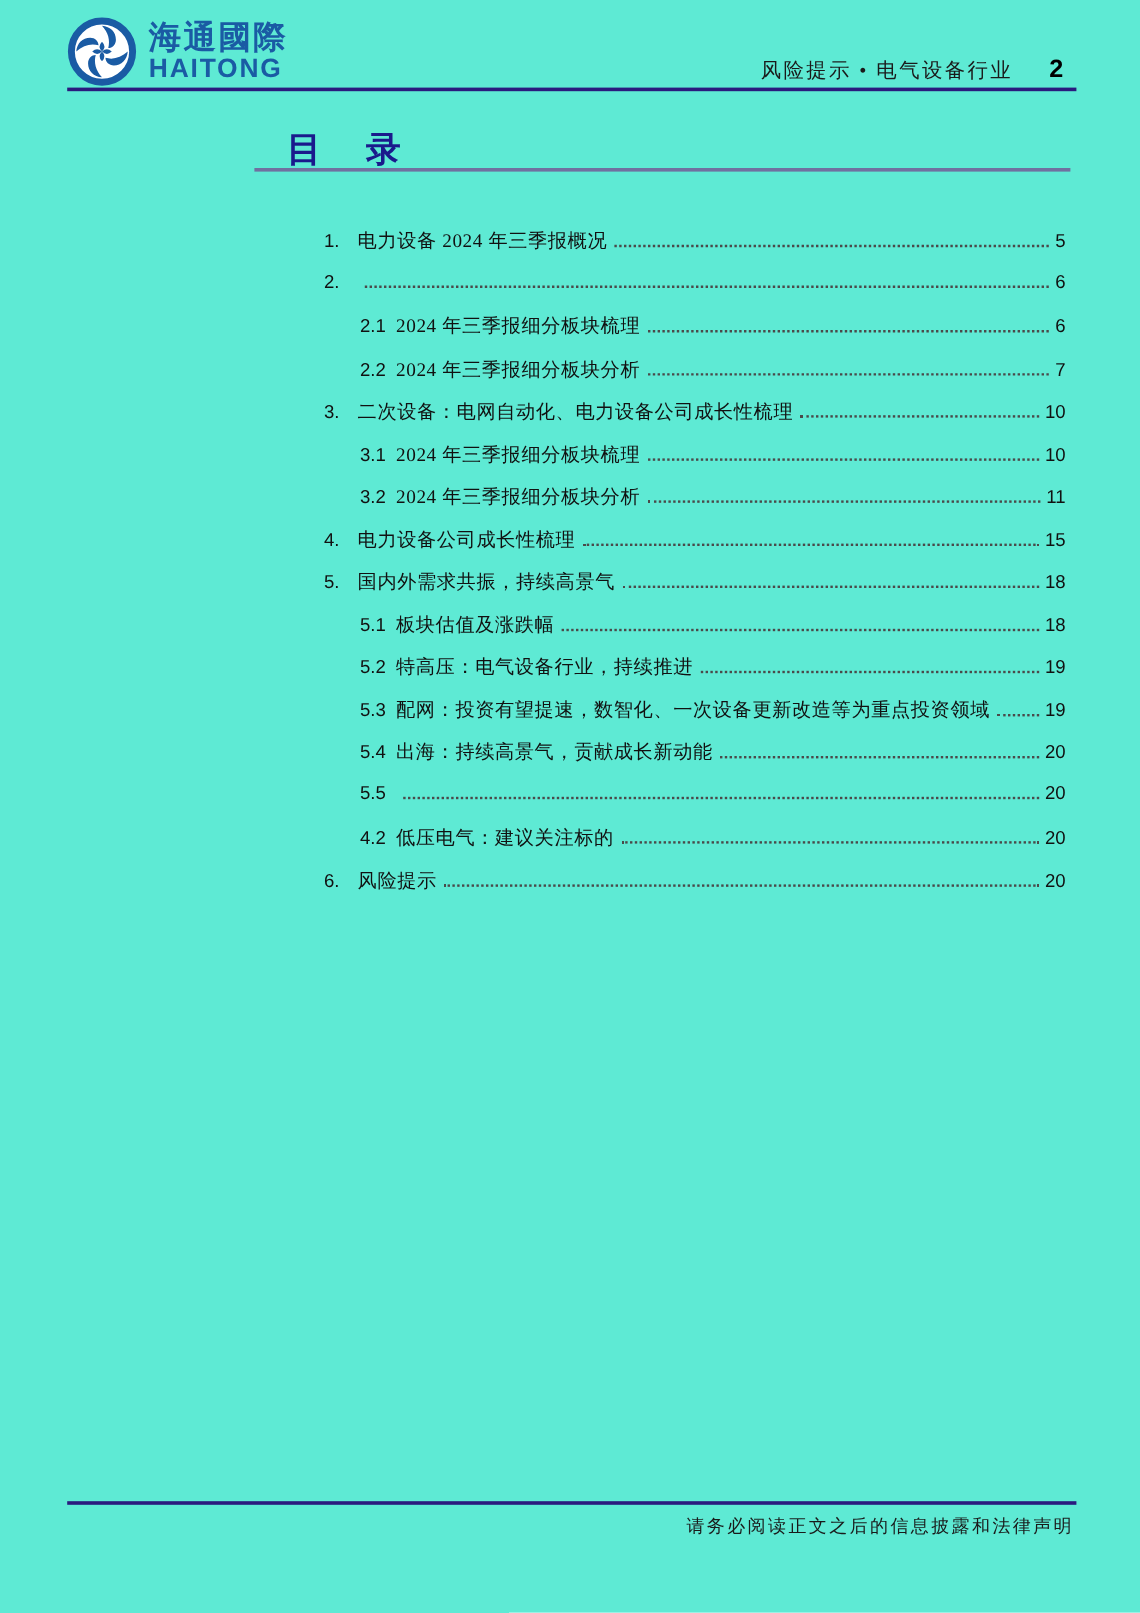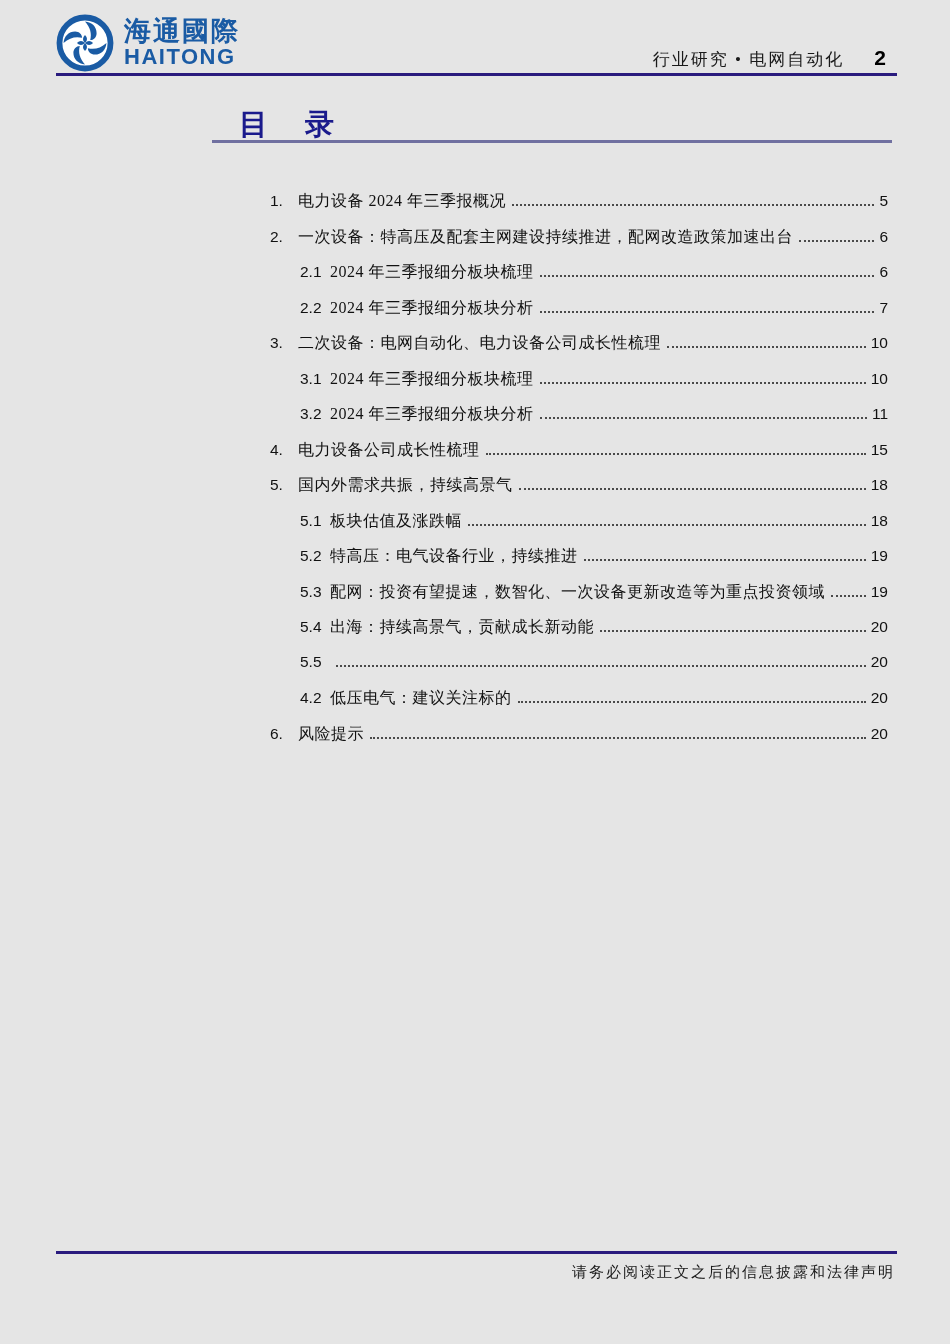--- a/index.html
+++ b/index.html
@@ -4,21 +4,21 @@
 <style>
   :root{
     --brand-blue:#1A5BA4;
     --rule-navy:#2A1B7E;
     --toc-title-navy:#1A1A8C;
     --toc-underline:#7070A0;
   }
   *{margin:0;padding:0;box-sizing:border-box;}
   html,body{background:#fff;}
   body{font-family:"Liberation Serif","DejaVu Serif",serif;color:#1a1a1a;}
-  .page{position:relative;width:950px;height:1344px;background:#e5e5e5;overflow:hidden;margin:0 auto;}
+  .page{position:relative;width:950px;height:1344px;background:#5eead4;overflow:hidden;margin:0 auto;}
 
   
   .logo{position:absolute;left:56px;top:14px;display:flex;align-items:center;gap:10px;}
   .logo-mark{width:58px;height:58px;display:block;}
   .logo-text{display:flex;flex-direction:column;justify-content:center;line-height:1.02;}
   .logo-cn{font-family:"Liberation Sans","DejaVu Sans",sans-serif;font-weight:bold;font-size:27px;color:var(--brand-blue);letter-spacing:2px;}
   .logo-en{font-family:"Liberation Sans","DejaVu Sans",sans-serif;font-weight:bold;font-size:22px;color:var(--brand-blue);letter-spacing:1.5px;}
   .header-meta{position:absolute;top:46px;right:64px;display:flex;align-items:baseline;gap:30px;}
   .header-section{font-size:17px;color:#1a1a1a;letter-spacing:2px;}
   .header-page{font-family:"Liberation Sans","DejaVu Sans",sans-serif;font-weight:bold;font-size:21px;color:#000;}
@@ -66,38 +66,37 @@
         <path d="M36 50 q7 -7 14 0 q-7 7 -14 0 Z"></path>
       </g>
     </svg>
     <div class="logo-text">
       <span class="logo-cn">海通國際</span>
       <span class="logo-en">HAITONG</span>
     </div>
   </div>
 
   <div class="header-meta">
-    <span class="header-section">行业研究 • 电网自动化</span>
+    <span class="header-section">风险提示 • 电气设备行业</span>
     <span class="header-page">2</span>
   </div>
   <div class="header-rule"></div>
 
   <div class="toc-title">目　录</div>
   <div class="toc-title-rule"></div>
 
   <div class="toc-list" id="toc-list">
       <div class="toc-row level-1">
         <span class="toc-num">1.</span>
         <span class="toc-label">电力设备 2024 年三季报概况</span>
         <span class="toc-leader"></span>
         <span class="toc-page">5</span>
       </div>
       <div class="toc-row level-1">
         <span class="toc-num">2.</span>
-        <span class="toc-label">一次设备：特高压及配套主网建设持续推进，配网改造政策加速出台</span>
         <span class="toc-leader"></span>
         <span class="toc-page">6</span>
       </div>
       <div class="toc-row level-2">
         <span class="toc-num">2.1</span>
         <span class="toc-label">2024 年三季报细分板块梳理</span>
         <span class="toc-leader"></span>
         <span class="toc-page">6</span>
       </div>
       <div class="toc-row level-2">

